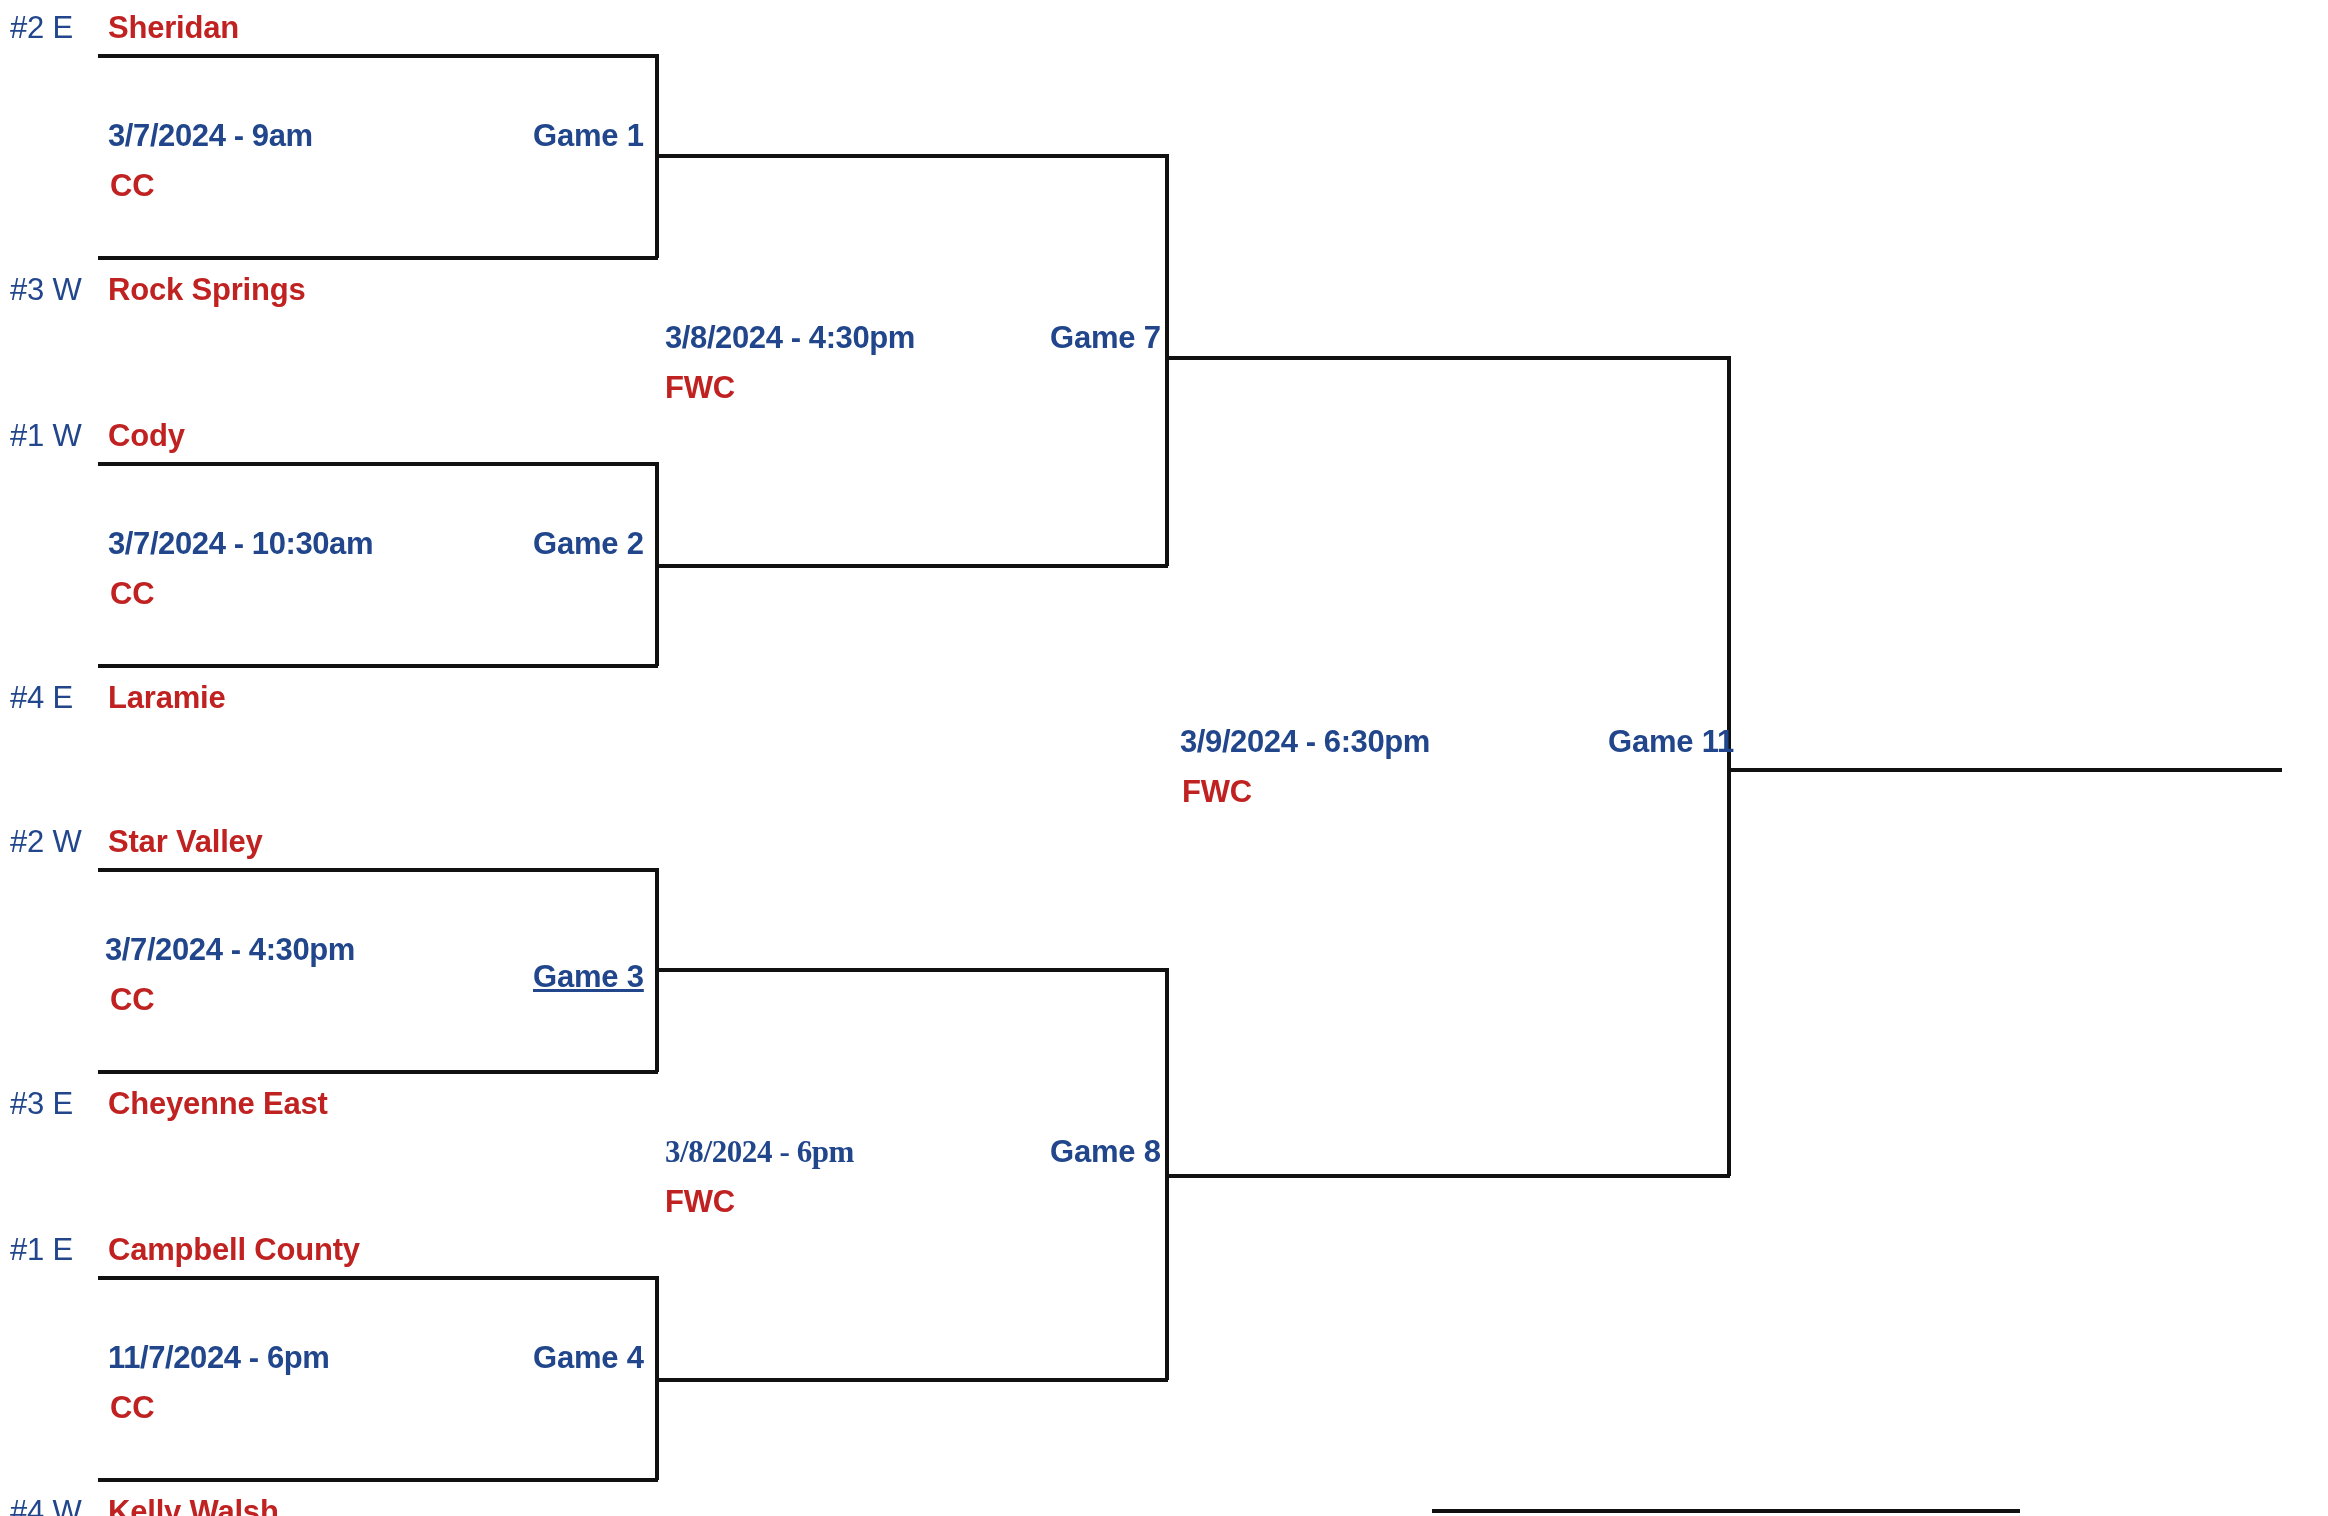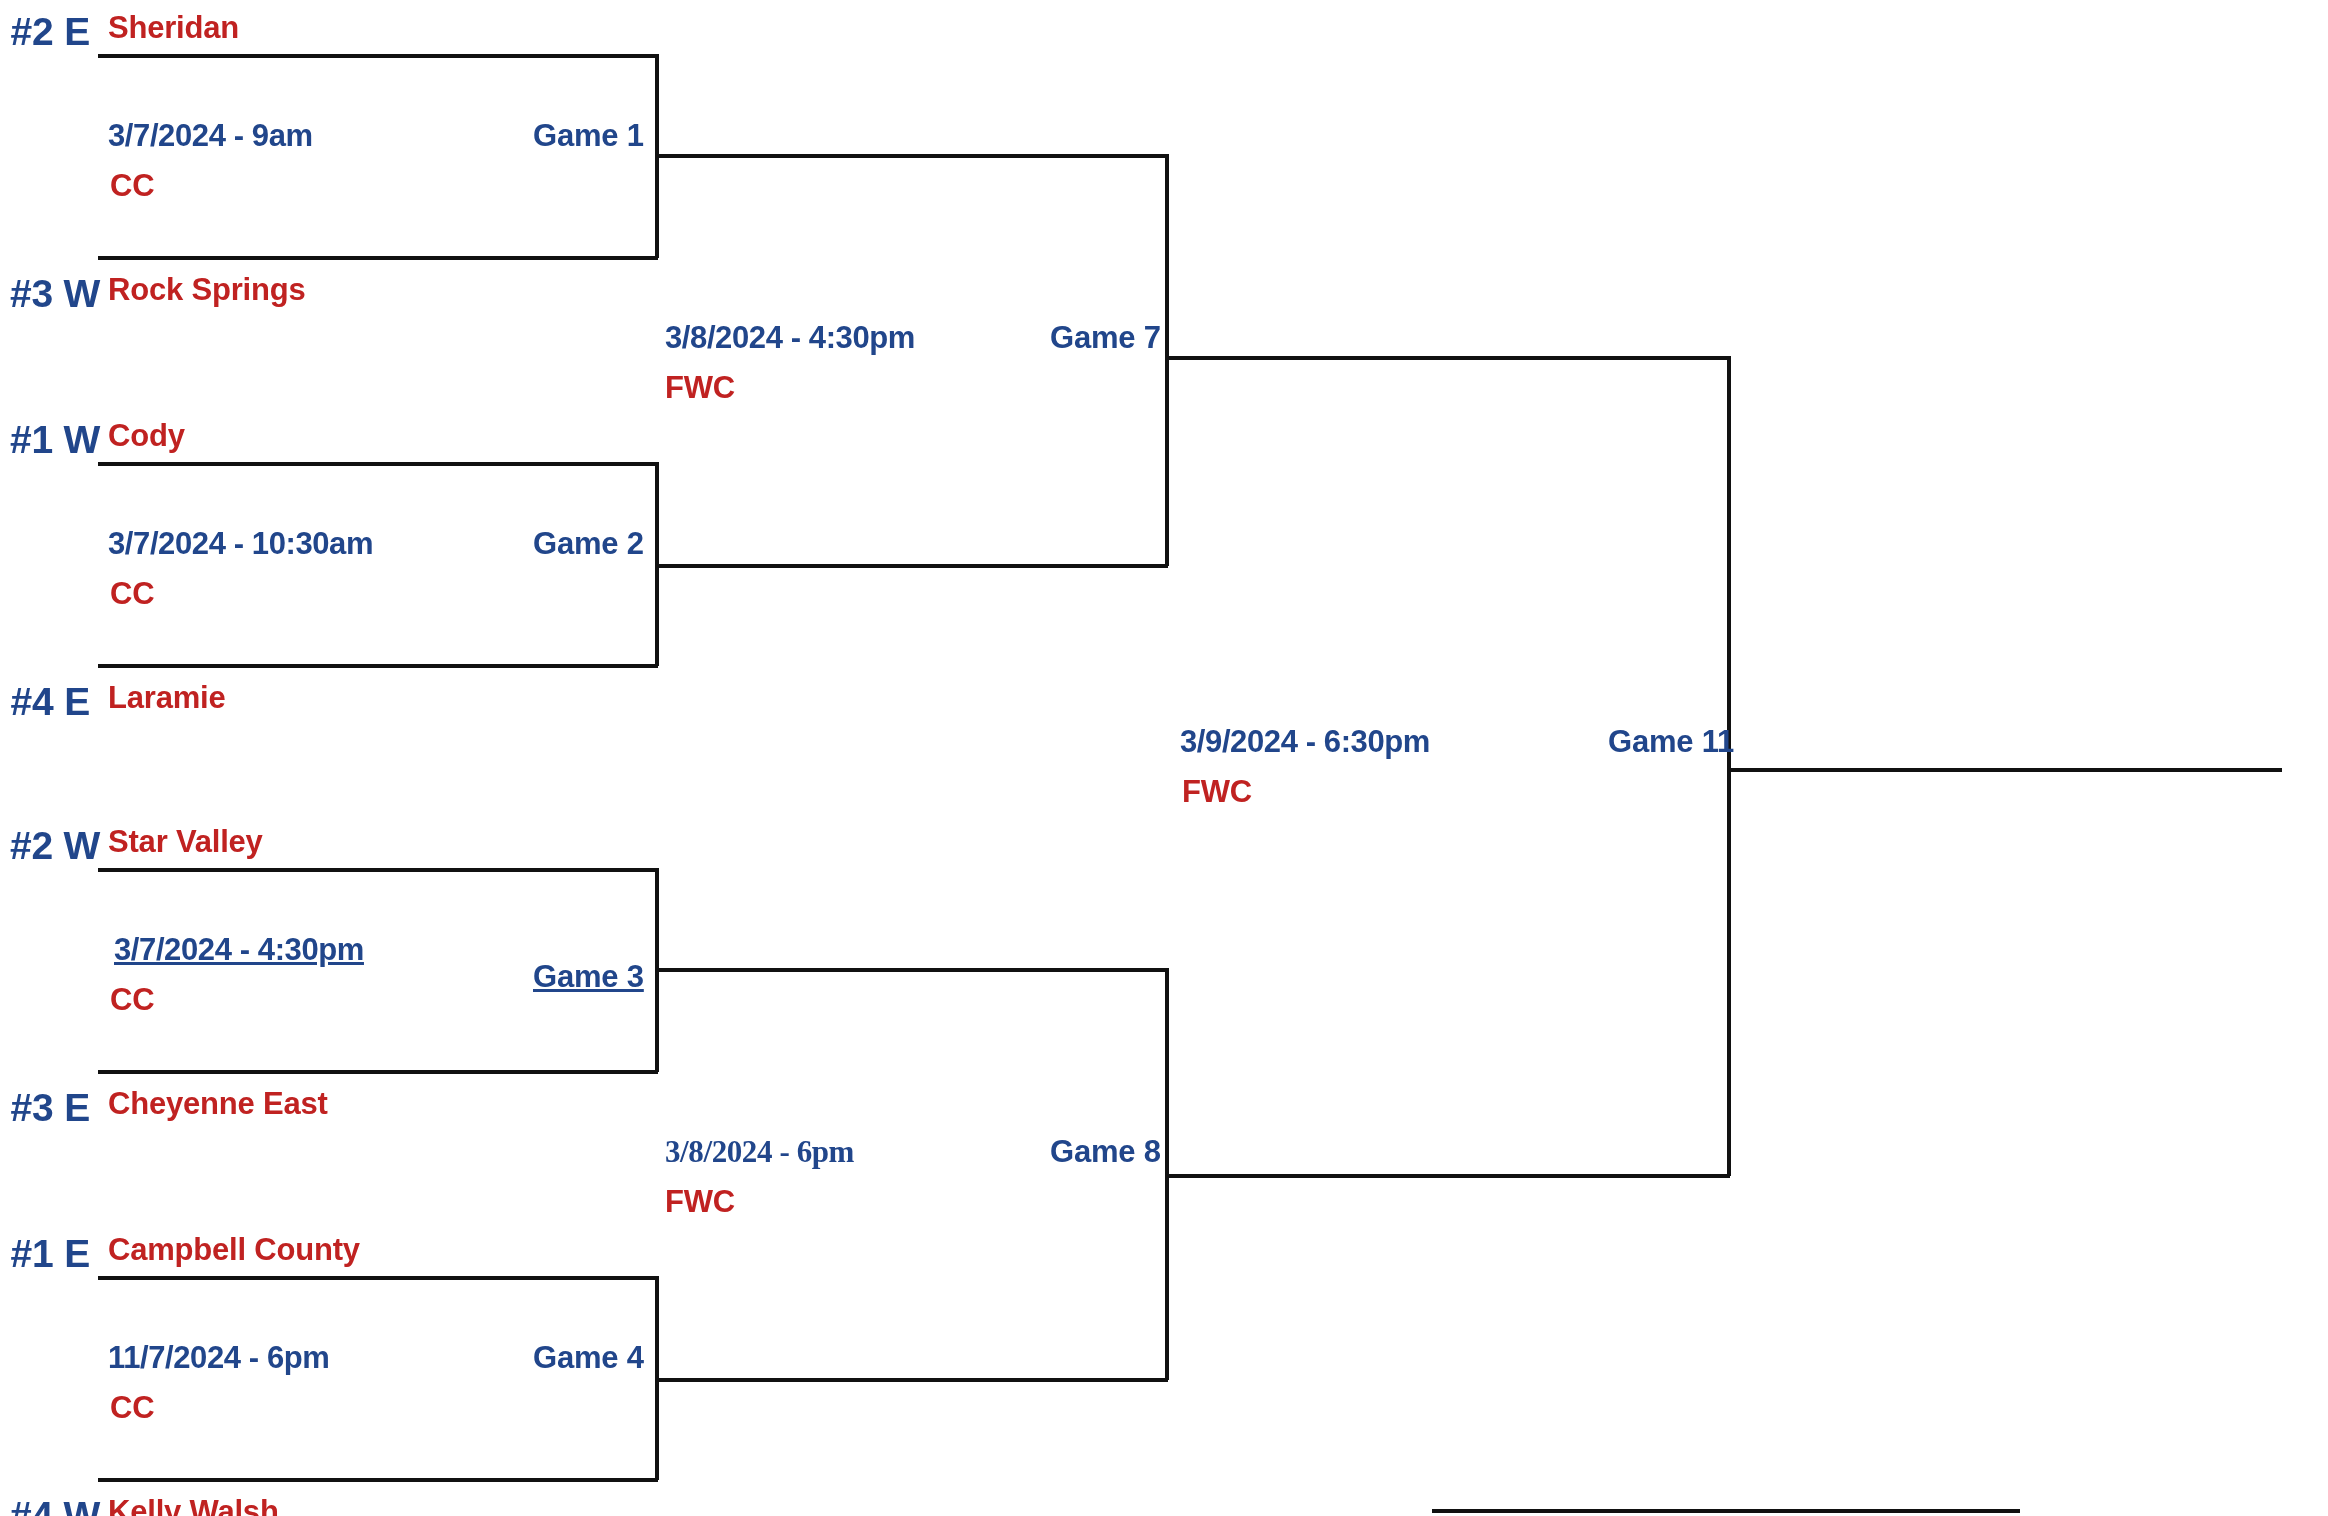--- a/index.html
+++ b/index.html
@@ -31,25 +31,25 @@
   .vline {
     position: absolute;
     width: 0;
     border-left: 4px solid #111111;
   }
 
   
   .seed {
     position: absolute;
     color: #21468B;
-    font-weight: bold;
-    font-size: 39px;
+    font-weight: normal;
+    font-size: 31px;
     letter-spacing: -0.2px;
     white-space: nowrap;
-    text-align: right;
+    text-align: left;
     line-height: 1;
   }
   .team {
     position: absolute;
     color: #C02221;
     font-weight: bold;
     font-size: 31px;
     letter-spacing: -0.2px;
     white-space: nowrap;
     line-height: 1;
@@ -110,21 +110,21 @@
   <div class="venue" style="left:110px; top:578px;">CC</div>
   <div class="gamelabel" style="left:533px; top:528px;">Game 2</div>
   <div class="seed" style="left:10px; top:682px; width:80px;">#4 E</div>
   <div class="team" style="left:108px; top:682px;">Laramie</div>
 
   <div class="seed" style="left:10px; top:826px; width:80px;">#2 W</div>
   <div class="team" style="left:108px; top:826px;">Star Valley</div>
   <div class="hline" style="left:98px; top:868px; width:560px;"></div>
   <div class="vline" style="left:655px; top:868px; height:204px;"></div>
   <div class="hline" style="left:98px; top:1070px; width:560px;"></div>
-  <div class="datetime" style="left:114px; top:934px;text-decoration:underline;">3/7/2024 - 4:30pm</div>
+  <div class="datetime" style="left:105px; top:934px;">3/7/2024 - 4:30pm</div>
   <div class="venue" style="left:110px; top:984px;">CC</div>
   <div class="gamelabel" style="left:533px; top:961px;text-decoration:underline;">Game 3</div>
   <div class="seed" style="left:10px; top:1088px; width:80px;">#3 E</div>
   <div class="team" style="left:108px; top:1088px;">Cheyenne East</div>
 
   <div class="seed" style="left:10px; top:1234px; width:80px;">#1 E</div>
   <div class="team" style="left:108px; top:1234px;">Campbell County</div>
   <div class="hline" style="left:98px; top:1276px; width:560px;"></div>
   <div class="vline" style="left:655px; top:1276px; height:204px;"></div>
   <div class="hline" style="left:98px; top:1478px; width:560px;"></div>

